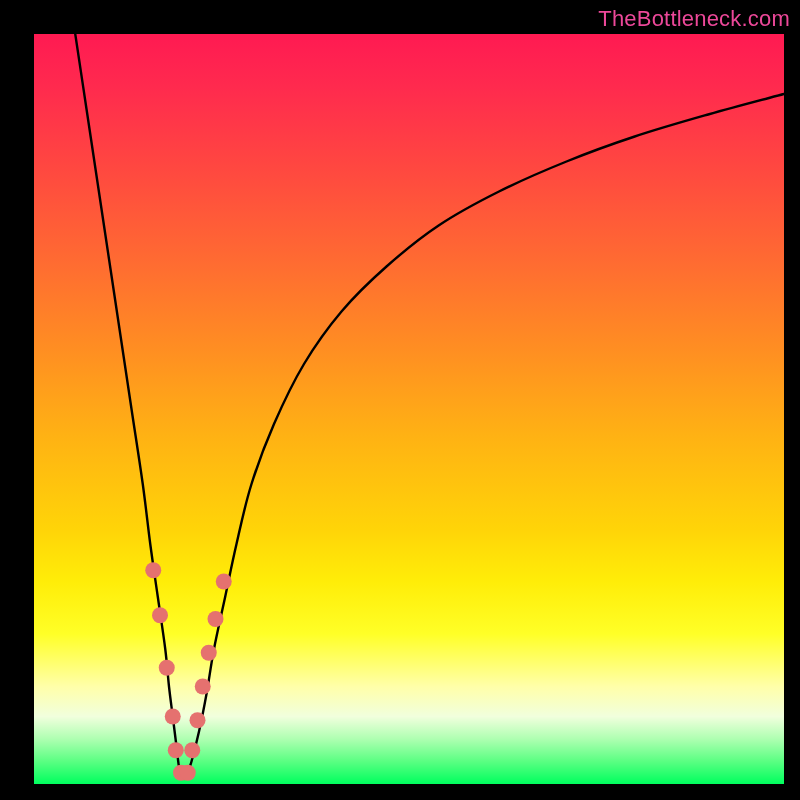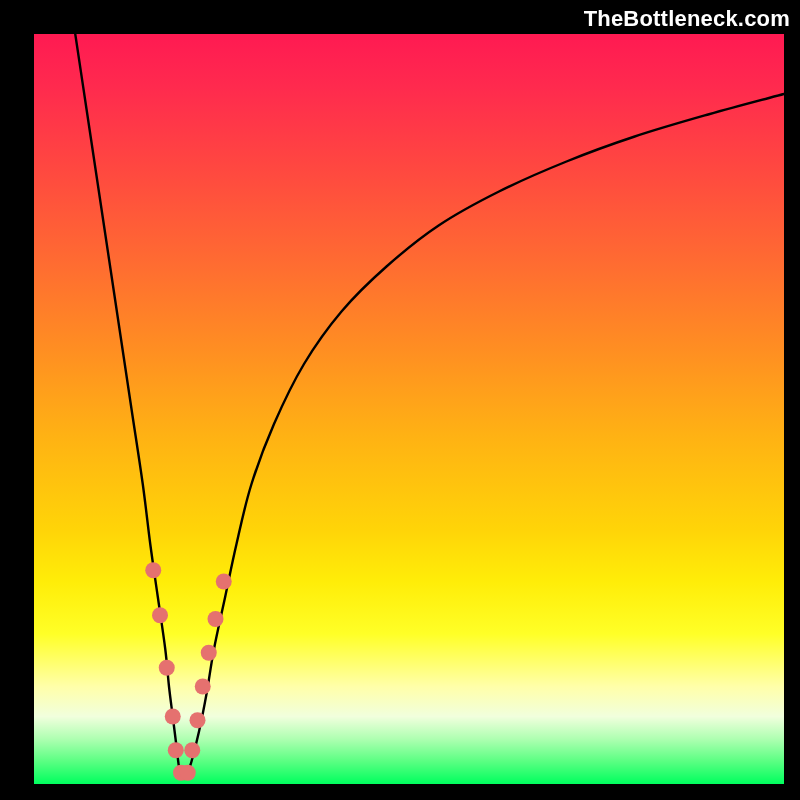--- a/index.html
+++ b/index.html
@@ -43,23 +43,23 @@
   }
   .plot svg {
     position: absolute;
     left: 0;
     top: 0;
   }
   .watermark {
     position: absolute;
     top: 6px;
     right: 10px;
-    color: #ffffff;
+    color: #ec4899;
     font-size: 22px;
-    font-weight: 700;
+    font-weight: 400;
     letter-spacing: 0.2px;
     user-select: none;
   }
 </style>
 </head>
 <body>
 
 <div class="frame">
   <div class="watermark">TheBottleneck.com</div>
 

